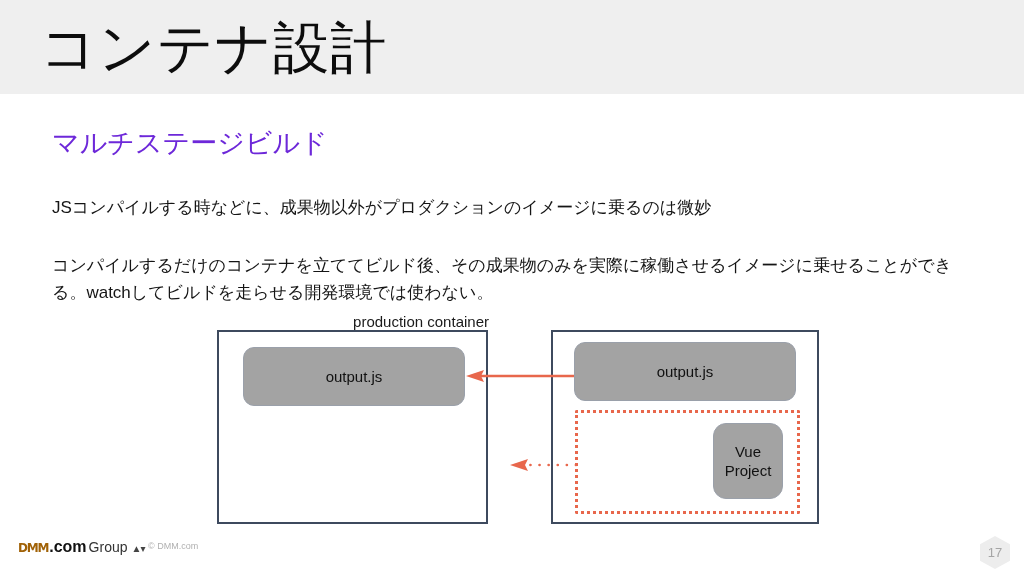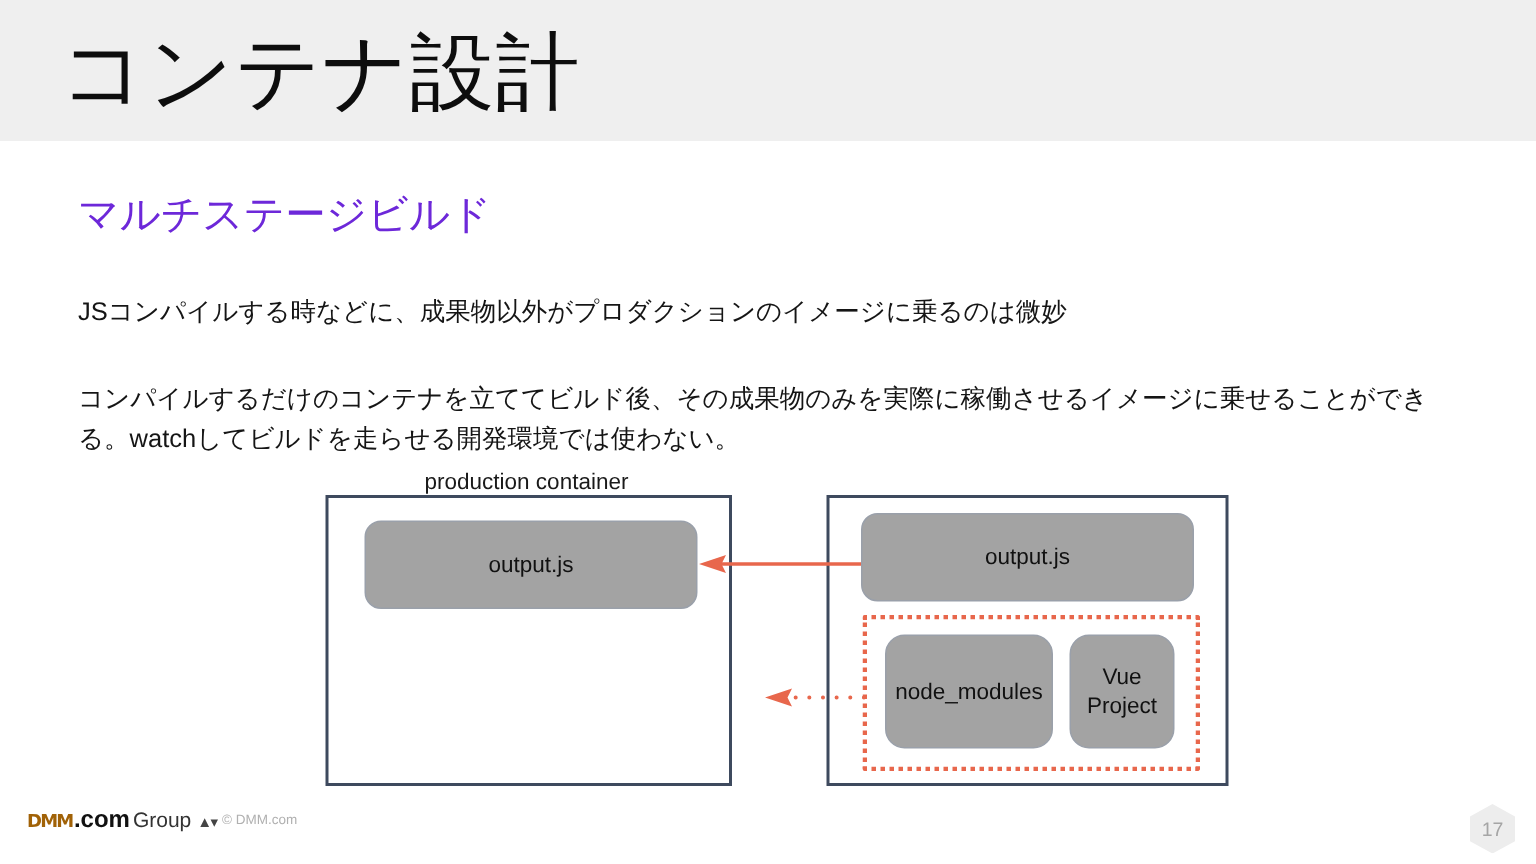--- a/index.html
+++ b/index.html
@@ -66,21 +66,21 @@
     width: 1024px;
     height: 576px;
     pointer-events: none;
   }
   .container-label {
     position: absolute;
     font-size: 15px;
     line-height: 19px;
     color: #1a1a1a;
     white-space: nowrap;
-    text-align: center;
+    text-align: right;
   }
   .label-production { left: 213px; top: 312px; width: 276px; }
   .label-cache      { left: 551px; top: 312px; width: 268px; }
 
   .outer-box {
     position: absolute;
     box-sizing: border-box;
     border: 2px solid #3e4a5e;
     background: #ffffff;
   }
@@ -207,21 +207,20 @@
 
   <div class="container-label label-production">production container</div>
 
   <div class="outer-box box-production"></div>
   <div class="outer-box box-cache"></div>
 
   <div class="node node-prod-output">output.js</div>
   <div class="node node-cache-output">output.js</div>
 
   <div class="dotted-group"></div>
-  <div class="node node-node-modules">node_modules</div>
   <div class="node node-vue-project">Vue<br>Project</div>
 
   <svg class="arrow-svg" viewBox="0 0 1024 576">
 
     <g>
       <line x1="574" y1="376" x2="479" y2="376" stroke="#e8674c" stroke-width="2.4"></line>
       <path d="M 466 376 L 484 370 L 481 376 L 484 382 Z" fill="#e8674c"></path>
     </g>
 
     <g>

